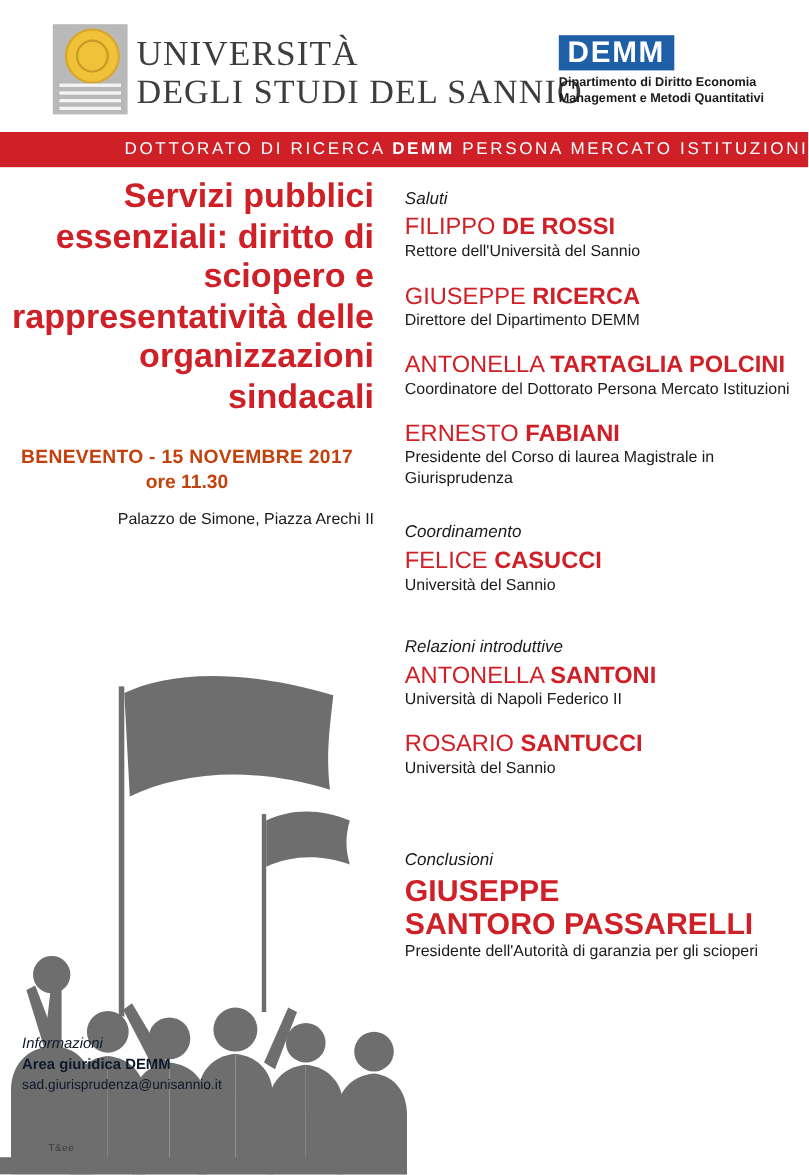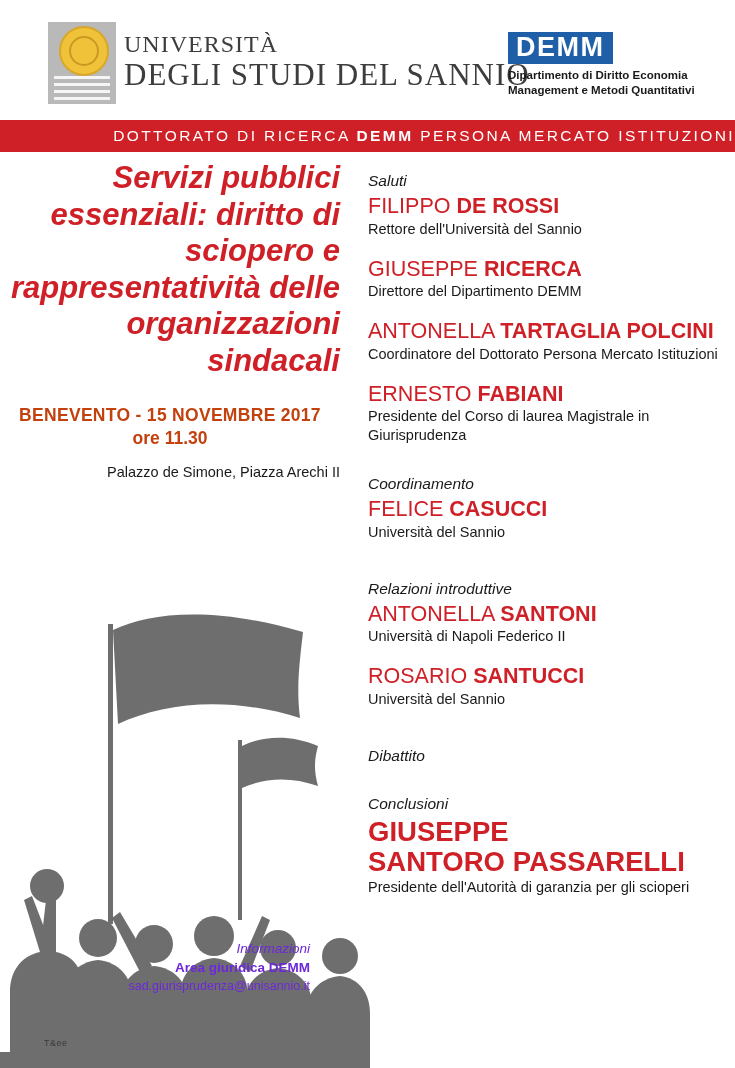--- a/index.html
+++ b/index.html
@@ -71,21 +71,21 @@
   }
   .uni-name {
     position: absolute;
     left: 124px;
     top: 32px;
     color: #3d3d3d;
     line-height: 1.02;
     letter-spacing: .5px;
   }
   .uni-name .l1 {
-    font-size: 24px;
+    font-size: 32px;
     font-weight: 400;
     font-family: "Liberation Serif", serif;
     letter-spacing: 1px;
   }
   .uni-name .l2 {
     font-size: 31px;
     font-weight: 400;
     font-family: "Liberation Serif", serif;
     letter-spacing: 1px;
     margin-top: 3px;
@@ -143,21 +143,20 @@
     top: 160px;
     width: 352px;
   }
   .title {
     text-align: right;
     padding-right: 12px;
     color: #cf2027;
     font-size: 31px;
     font-weight: bold;
     line-height: 1.18;
-    font-style: italic;
   }
   .place-time {
     margin-top: 26px;
     text-align: center;
     padding-right: 12px;
     color: #c2410c;
   }
   .place-time .city {
     font-size: 17.5px;
     font-weight: bold;
@@ -226,22 +225,22 @@
     width: 370px;
     height: 468px;
   }
 
   
   .info {
     position: absolute;
     left: 20px;
     top: 940px;
     width: 290px;
-    text-align: right;
-    color: #6d28d9;
+    text-align: left;
+    color: #0f172a;
     line-height: 1.4;
   }
   .info .it { font-style: italic; font-size: 13.5px; }
   .info .ib { font-weight: bold; font-size: 13.5px; }
   .info .ir { font-size: 13px; }
   .info .im { font-size: 12.5px; }
 
   .credit {
     position: absolute;
     left: 44px;
@@ -394,21 +393,20 @@
       <div class="prole"> Università di Napoli Federico II</div>
     </div>
     <div class="gap-s"></div>
 
     <div class="person">
       <div class="pname"><span>ROSARIO </span><b>SANTUCCI</b></div>
       <div class="prole">Università del Sannio</div>
     </div>
 
     <div class="gap-l"></div>
-    <div class="sec-label">Dibattito</div>
 
     <div class="gap-m"></div>
     <div class="sec-label">Conclusioni</div>
 
     <div class="person">
       <div class="big-name">
         <div class="ln1">GIUSEPPE</div>
         <div class="ln2">SANTORO PASSARELLI</div>
       </div>
       <div class="prole">Presidente dell'Autorità di garanzia per gli scioperi</div>

